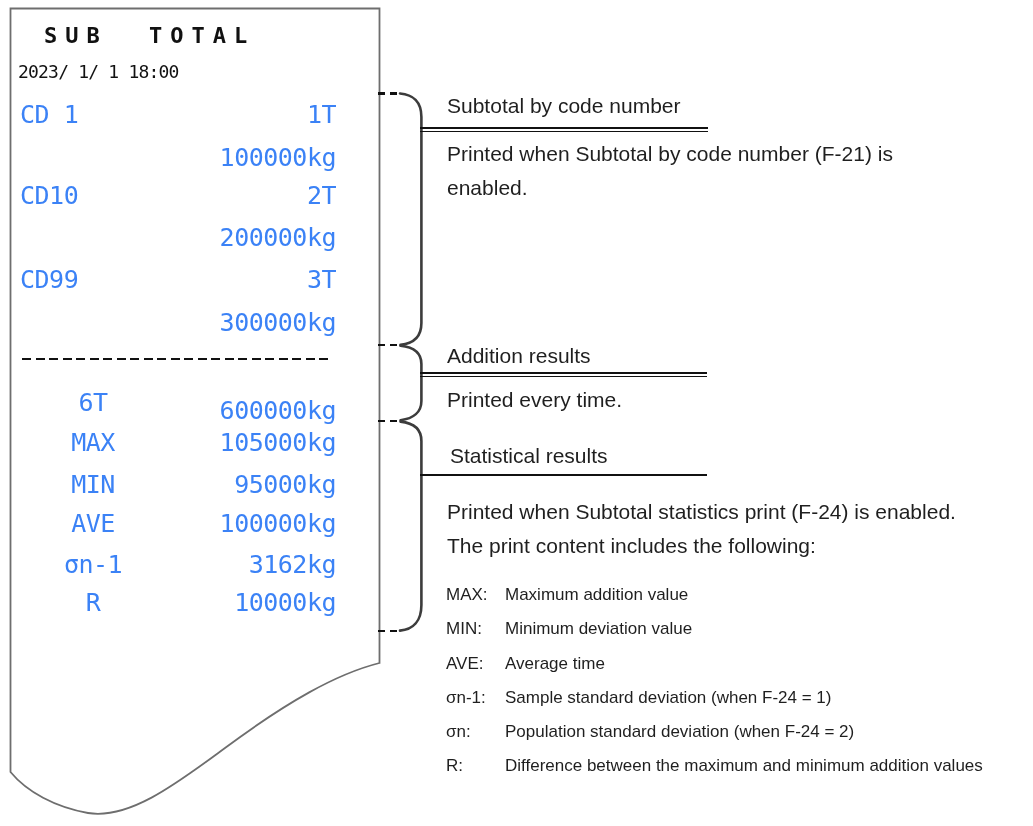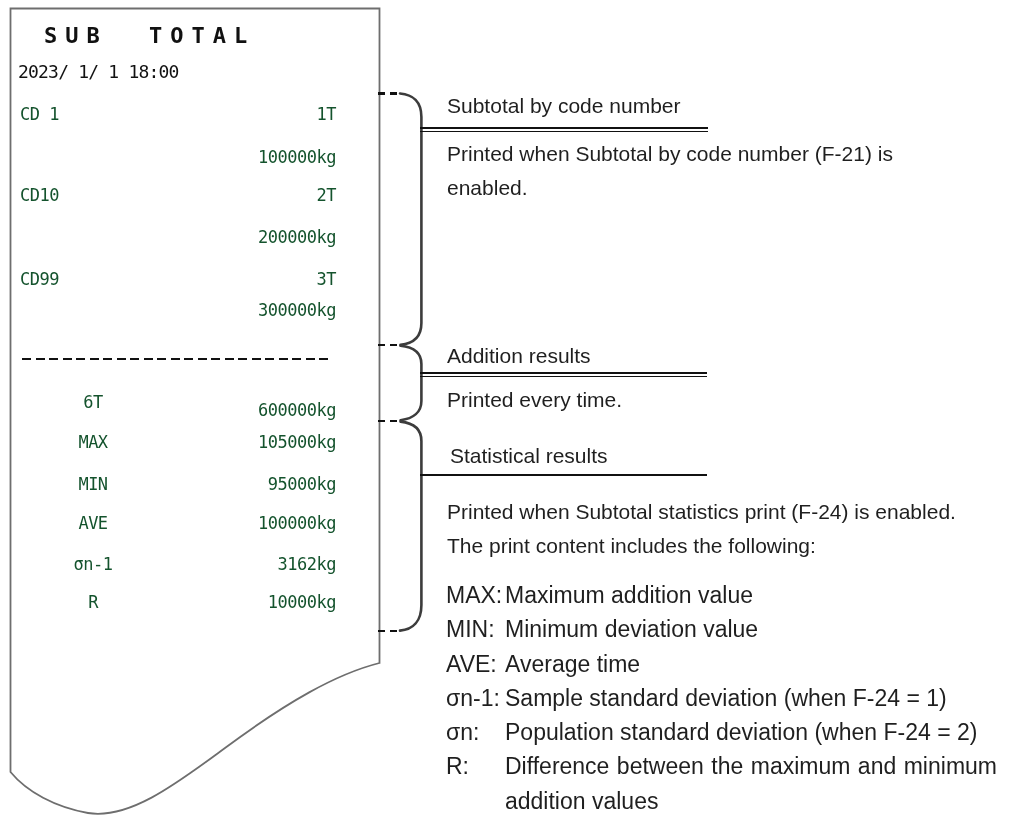--- a/index.html
+++ b/index.html
@@ -3,37 +3,37 @@
 <meta charset="utf-8">
 <style>
   html,body{margin:0;padding:0;background:#ffffff;}
   .canvas{
     position:relative;width:1033px;height:826px;background:#ffffff;
     font-family:"Liberation Sans",sans-serif;color:#1f1f1f;overflow:hidden;
   }
   .linework{position:absolute;left:0;top:0;}
   
   .rc{
-    position:absolute;font-family:"DejaVu Sans Mono",monospace;color:#14532d;
-    font-size:17px;line-height:21px;letter-spacing:-0.5px;white-space:pre;
+    position:absolute;font-family:"DejaVu Sans Mono",monospace;color:#3b82f6;
+    font-size:25px;line-height:21px;letter-spacing:-0.5px;white-space:pre;
   }
   .rc-title{
     position:absolute;font-family:"DejaVu Sans Mono",monospace;color:#111;
     font-size:22px;line-height:22px;font-weight:bold;letter-spacing:8px;word-spacing:20px;white-space:pre;
   }
   .rc-date{
     position:absolute;font-family:"DejaVu Sans Mono",monospace;color:#111;
     font-size:18px;line-height:18px;letter-spacing:-0.8px;white-space:pre;
   }
   .rc-val{text-align:right;}
   .rc-stat{left:60px;width:66px;text-align:center;}
   
   .ann-title{position:absolute;font-size:21px;line-height:24px;white-space:nowrap;}
   .ann-body{position:absolute;font-size:21px;line-height:34px;}
-  .defs{position:absolute;left:446px;top:578px;width:552px;font-size:23px;line-height:34.3px;}
+  .defs{position:absolute;left:446px;top:578px;width:552px;font-size:17px;line-height:34.3px;}
   .def-row{display:flex;}
   .def-term{width:59px;flex:none;white-space:nowrap;}
   .def-text{width:492px;text-align:justify;}
 </style>
 </head>
 <body>
 
 <div class="canvas">
 
   <svg class="linework" width="1033" height="826" viewBox="0 0 1033 826">
@@ -69,21 +69,21 @@
   <div class="rc" style="left:20px;top:104px;">CD 1</div>
   <div class="rc rc-val" style="right:697px;top:104px;">1T</div>
   <div class="rc rc-val" style="right:697px;top:147px;">100000kg</div>
 
   <div class="rc" style="left:20px;top:185px;">CD10</div>
   <div class="rc rc-val" style="right:697px;top:185px;">2T</div>
   <div class="rc rc-val" style="right:697px;top:227px;">200000kg</div>
 
   <div class="rc" style="left:20px;top:269px;">CD99</div>
   <div class="rc rc-val" style="right:697px;top:269px;">3T</div>
-  <div class="rc rc-val" style="right:697px;top:300px;text-align:right;">300000kg</div>
+  <div class="rc rc-val" style="right:697px;top:312px;text-align:right;">300000kg</div>
 
   <div class="rc rc-stat" style="top:392px;">6T</div>
   <div class="rc rc-val" style="right:697px;top:392px;margin-top:8px;">600000kg</div>
 
   <div class="rc rc-stat" style="top:432px;">MAX</div>
   <div class="rc rc-val" style="right:697px;top:432px;">105000kg</div>
 
   <div class="rc rc-stat" style="top:474px;">MIN</div>
   <div class="rc rc-val" style="right:697px;top:474px;">95000kg</div>
 

